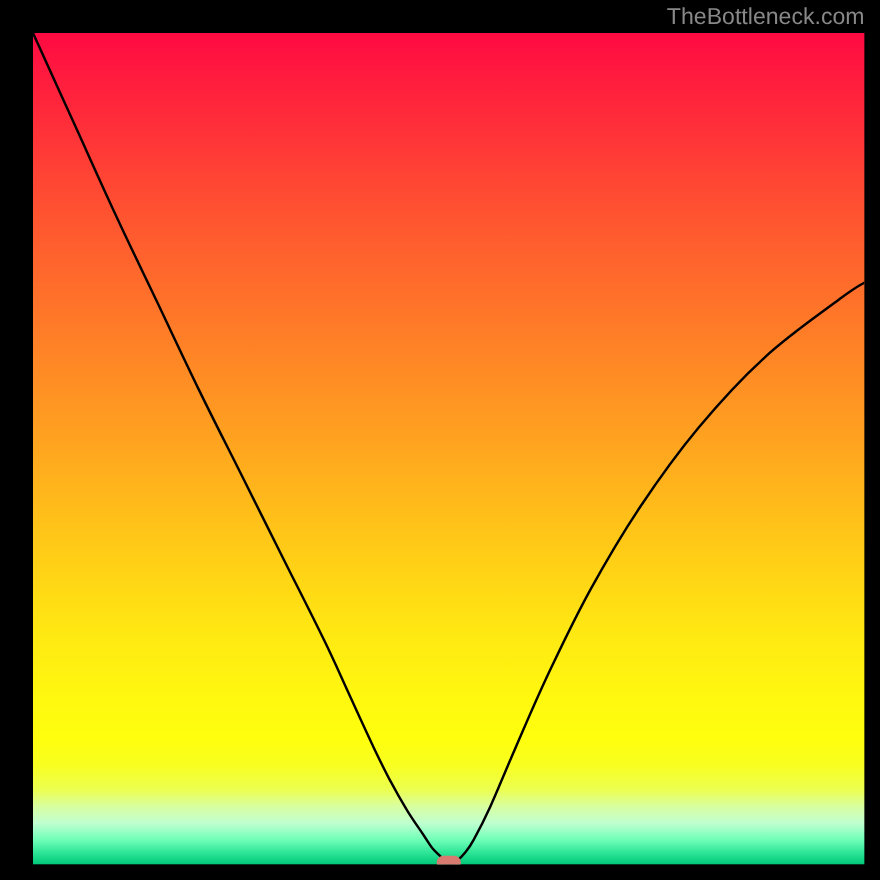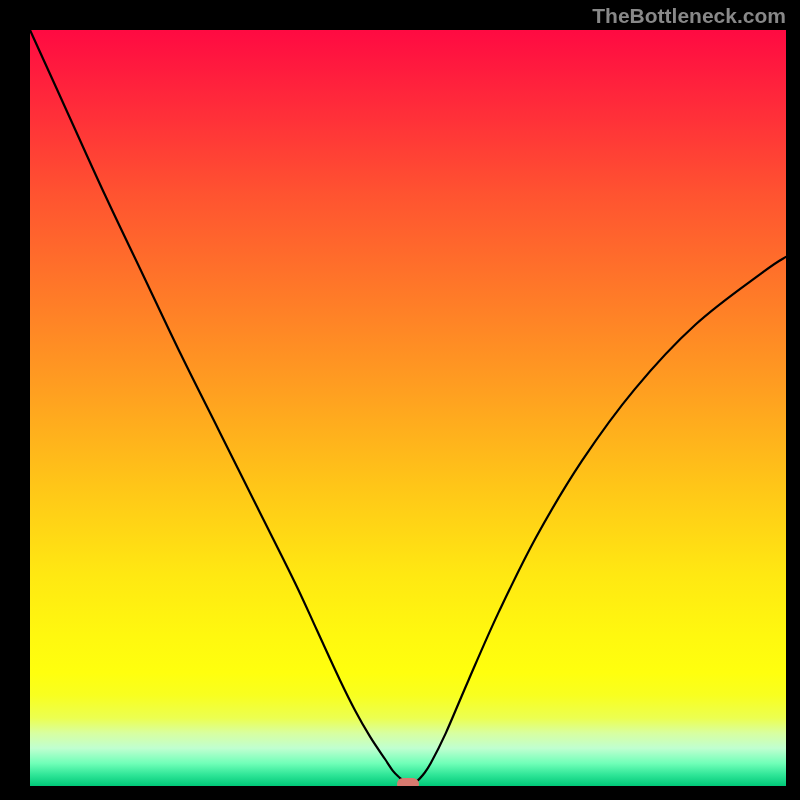--- a/index.html
+++ b/index.html
@@ -16,21 +16,21 @@
     width: 800px;
     height: 800px;
     background: #000;
   }
   .watermark {
     position: absolute;
     top: 4px;
     right: 14px;
     color: #888;
     font-size: 21px;
-    font-weight: 700;
+    font-weight: 400;
     z-index: 10;
   }
   .plot-area {
     position: absolute;
     left: 30px;
     top: 30px;
     width: 756px;
     height: 756px;
     overflow: hidden;
   }

